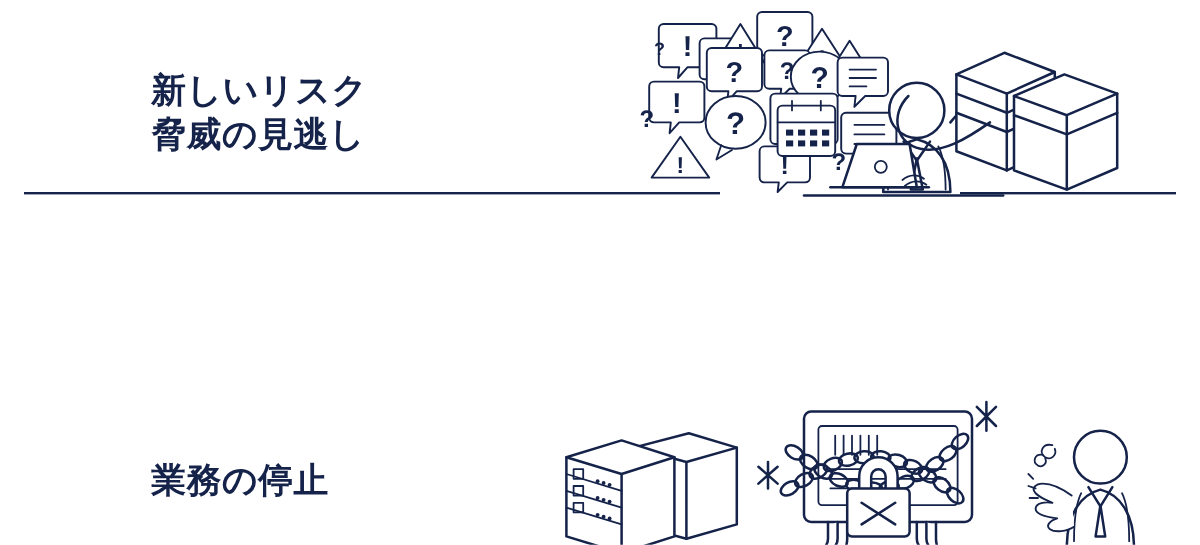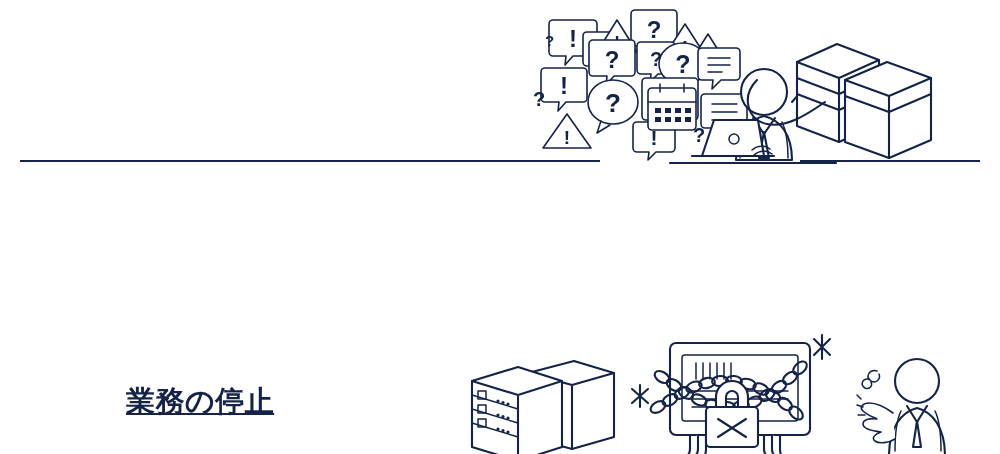--- a/index.html
+++ b/index.html
@@ -19,21 +19,21 @@
 
   .row-label{
     position:absolute;
     color:#15234a;
     font-weight:bold;
     letter-spacing:0.5px;
     line-height:1.28;
     white-space:pre-line;
   }
   #label-1{left:126px;top:58px;font-size:29px;}
-  #label-2{left:126px;top:222px;font-size:29px;text-decoration:underline;}
+  #label-2{left:126px;top:222px;font-size:29px;}
 
   .divider{position:absolute;background:#15234a;height:2px;}
   #divider-1a{left:20px;top:160px;width:580px;}
   #divider-1b{left:800px;top:160px;width:180px;}
 
   .art{position:absolute;}
   .art svg{display:block;overflow:visible;}
 
   
   svg .ink{fill:none;stroke:#15234a;stroke-width:2.1;stroke-linecap:round;stroke-linejoin:round;}
@@ -50,20 +50,22 @@
   #art-row2-locked{left:640px;top:172px;}
   #art-row2-person{left:855px;top:190px;}
 </style>
 </head>
 <body>
 
 <div class="slide">
 
   <div class="row" id="row-1">
 
+    <div class="row-label" id="label-1">新しいリスク
+脅威の見逃し</div>
 
     <div class="art" id="art-row1-bubbles">
       <svg width="200" height="160" viewBox="0 0 200 160">
 
         <g>
           <path class="fillw-thin" d="M28 18 h40 a4 4 0 0 1 4 4 v28 a4 4 0 0 1 -4 4 h-20 l-8 9 l1 -9 h-13 a4 4 0 0 1 -4 -4 v-28 a4 4 0 0 1 4 -4 z"></path>
           <text class="glyph" x="48" y="45" font-size="24" text-anchor="middle">!</text>
         </g>
         <g>
           <path class="fillw-thin" d="M62 30 h34 a4 4 0 0 1 4 4 v26 a4 4 0 0 1 -4 4 h-16 l-8 8 l1 -8 h-11 a4 4 0 0 1 -4 -4 v-26 a4 4 0 0 1 4 -4 z"></path>

